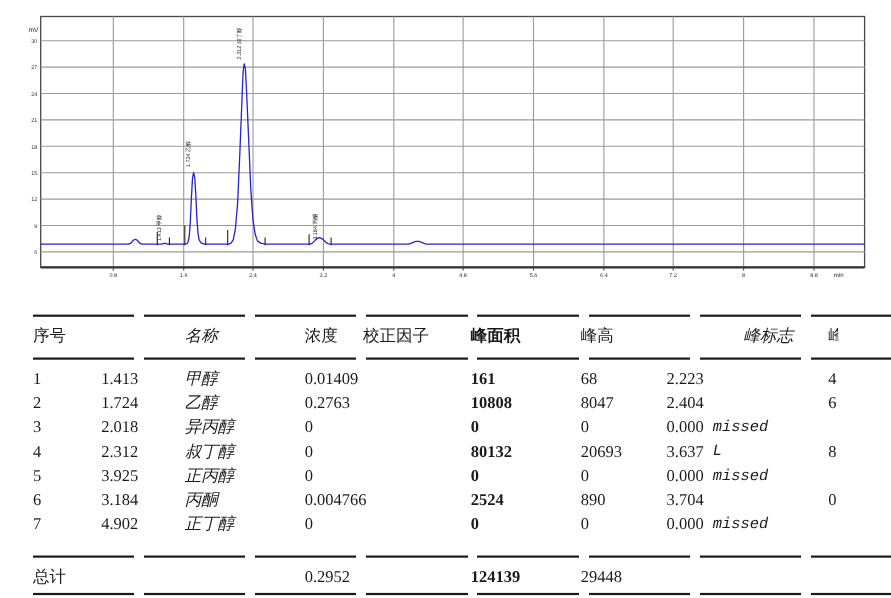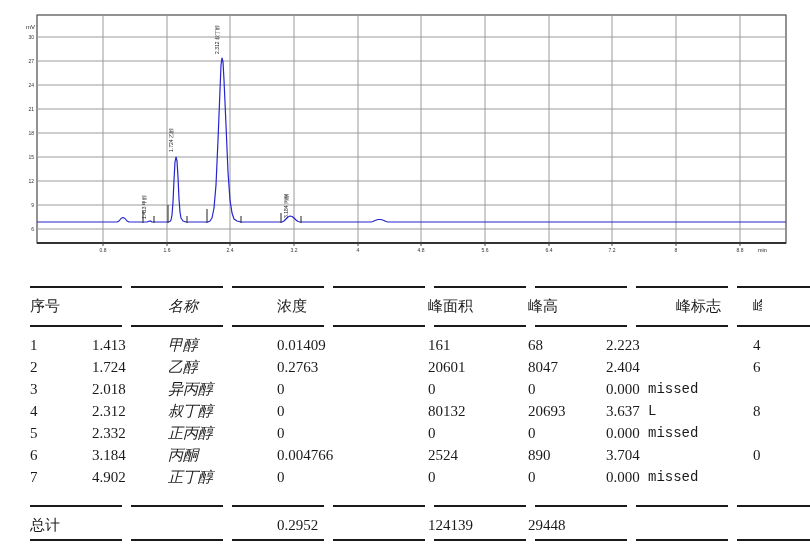--- a/index.html
+++ b/index.html
@@ -24,24 +24,24 @@
   .trow{position:absolute;left:0;width:810px;height:22px;line-height:22px;font-size:15px;}
   .r0{top:334px;}.r1{top:356px;}.r2{top:378px;}.r3{top:400px;}
   .r4{top:422px;}.r5{top:444px;}.r6{top:466px;}
   .rtotal{top:514px;padding-left:13px;}
   .cell{position:absolute;white-space:nowrap;}
   .x-no{left:30px;}
   .x-rt{left:92px;}
   .x-name{left:168px;font-style:italic;}
   .x-conc{left:237px;margin-left:40px;}
   .x-factor{left:330px;}
-  .x-area{left:428px;}
+  .x-area{left:428px;font-weight:bold;}
   .x-height{left:528px;}
   .x-hw{left:606px;}
-  .x-flag{left:648px;font-family:"Liberation Mono","DejaVu Sans Mono",monospace;font-size:14px;}
+  .x-flag{left:648px;font-family:"Liberation Mono","DejaVu Sans Mono",monospace;font-size:14px;font-style:italic;}
   .x-extra{left:753px;}
   .thead .x-rt{left:88px;}
   .thead .x-flag{left:676px;font-family:"Liberation Serif","DejaVu Serif",serif;font-size:15px;}
   .thead .x-extra{width:9px;overflow:hidden;}
 </style>
 </head>
 <body>
 
 <div class="chrom">
   <svg width="810" height="262" viewBox="0 0 810 262">
@@ -153,20 +153,21 @@
     </g>
   </svg>
 </div>
 
 <div class="rule r-top"></div>
 
 <div class="thead">
   <span class="cell x-no">序号</span>
   <span class="cell x-name">名称</span>
   <span class="cell x-conc">浓度</span>
+  <span class="cell x-factor">校正因子</span>
   <span class="cell x-area">峰面积</span>
   <span class="cell x-height">峰高</span>
   <span class="cell x-flag">峰标志</span>
   <span class="cell x-extra">峰</span>
 </div>
 
 <div class="rule r-hdr"></div>
 
 <div class="trow r0">
   <span class="cell x-no">1</span>
@@ -177,21 +178,21 @@
   <span class="cell x-height">68</span>
   <span class="cell x-hw">2.223</span>
   <span class="cell x-flag"></span>
   <span class="cell x-extra">4</span>
 </div>
 <div class="trow r1">
   <span class="cell x-no">2</span>
   <span class="cell x-rt">1.724</span>
   <span class="cell x-name">乙醇</span>
   <span class="cell x-conc">0.2763</span>
-  <span class="cell x-area">20601</span>
+  <span class="cell x-area">10808</span>
   <span class="cell x-height">8047</span>
   <span class="cell x-hw">2.404</span>
   <span class="cell x-flag"></span>
   <span class="cell x-extra">6</span>
 </div>
 <div class="trow r2">
   <span class="cell x-no">3</span>
   <span class="cell x-rt">2.018</span>
   <span class="cell x-name">异丙醇</span>
   <span class="cell x-conc">0</span>
@@ -207,21 +208,21 @@
   <span class="cell x-name">叔丁醇</span>
   <span class="cell x-conc">0</span>
   <span class="cell x-area">80132</span>
   <span class="cell x-height">20693</span>
   <span class="cell x-hw">3.637</span>
   <span class="cell x-flag">L</span>
   <span class="cell x-extra">8</span>
 </div>
 <div class="trow r4">
   <span class="cell x-no">5</span>
-  <span class="cell x-rt">2.332</span>
+  <span class="cell x-rt">3.925</span>
   <span class="cell x-name">正丙醇</span>
   <span class="cell x-conc">0</span>
   <span class="cell x-area">0</span>
   <span class="cell x-height">0</span>
   <span class="cell x-hw">0.000</span>
   <span class="cell x-flag">missed</span>
   <span class="cell x-extra"></span>
 </div>
 <div class="trow r5">
   <span class="cell x-no">6</span>

